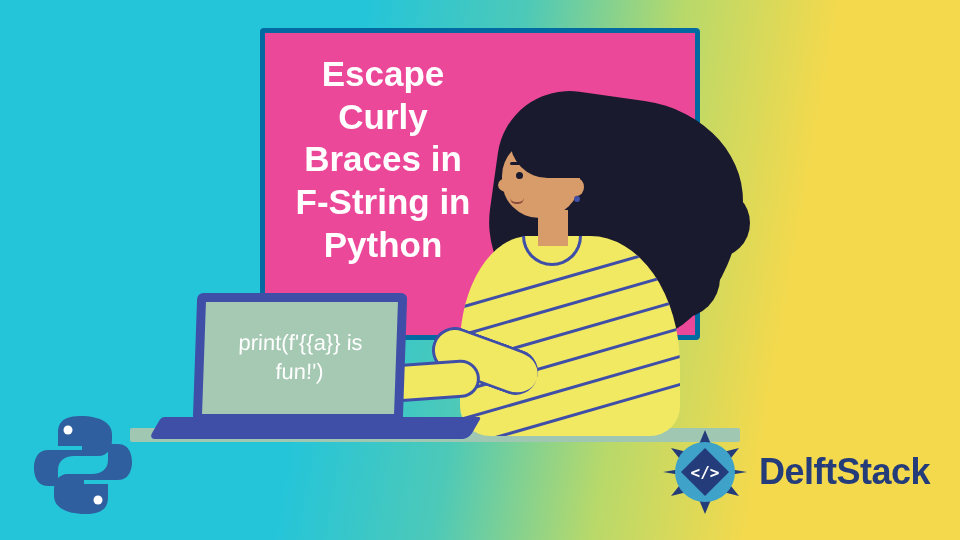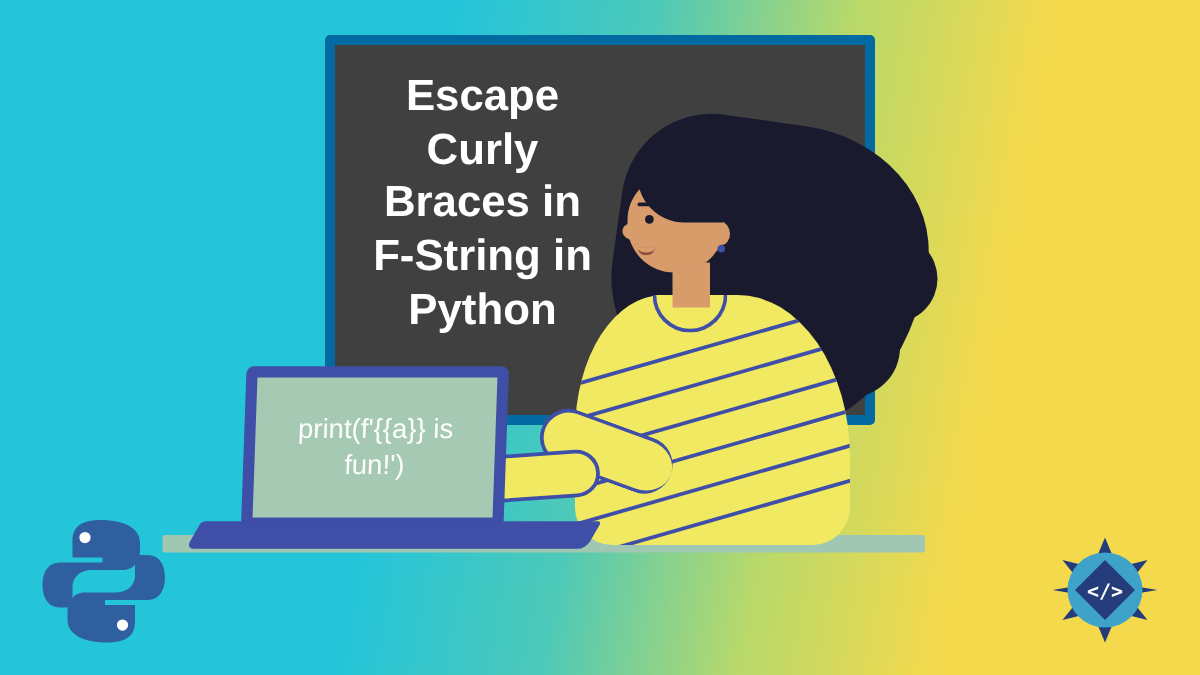--- a/index.html
+++ b/index.html
@@ -15,22 +15,22 @@
     position: absolute;
     inset: 0;
   }
   
   .board {
     position: absolute;
     left: 260px;
     top: 28px;
     width: 440px;
     height: 312px;
-    background: #404040;
-    border: 8px solid #0369a1;
+    background: #ec4899;
+    border: 5px solid #0369a1;
     border-radius: 4px;
     display: flex;
     justify-content: flex-start;
     align-items: flex-start;
     padding: 14px 20px 14px 28px;
   }
   .board-title {
     color: #ffffff;
     font-size: 35px;
     font-weight: 700;
@@ -286,15 +286,16 @@
     <div class="delft-badge">
       <svg viewBox="0 0 92 92" width="92" height="92">
         <g transform="translate(46,46)">
           <polygon points="0,-42 10,-18 34,-24 18,-4 42,0 18,4 34,24 10,18 0,42 -10,18 -34,24 -18,4 -42,0 -18,-4 -34,-24 -10,-18" fill="#243c7a"></polygon>
           <circle r="30" fill="#3fa3c9"></circle>
           <polygon points="-24,0 0,-24 24,0 0,24" fill="#243c7a"></polygon>
           <text x="0" y="6" text-anchor="middle" font-size="16" font-family="monospace" fill="#ffffff" font-weight="700">&lt;/&gt;</text>
         </g>
       </svg>
     </div>
+    <div class="delft-text">DelftStack</div>
   </div>
 
 </div>
 
 </body></html>

